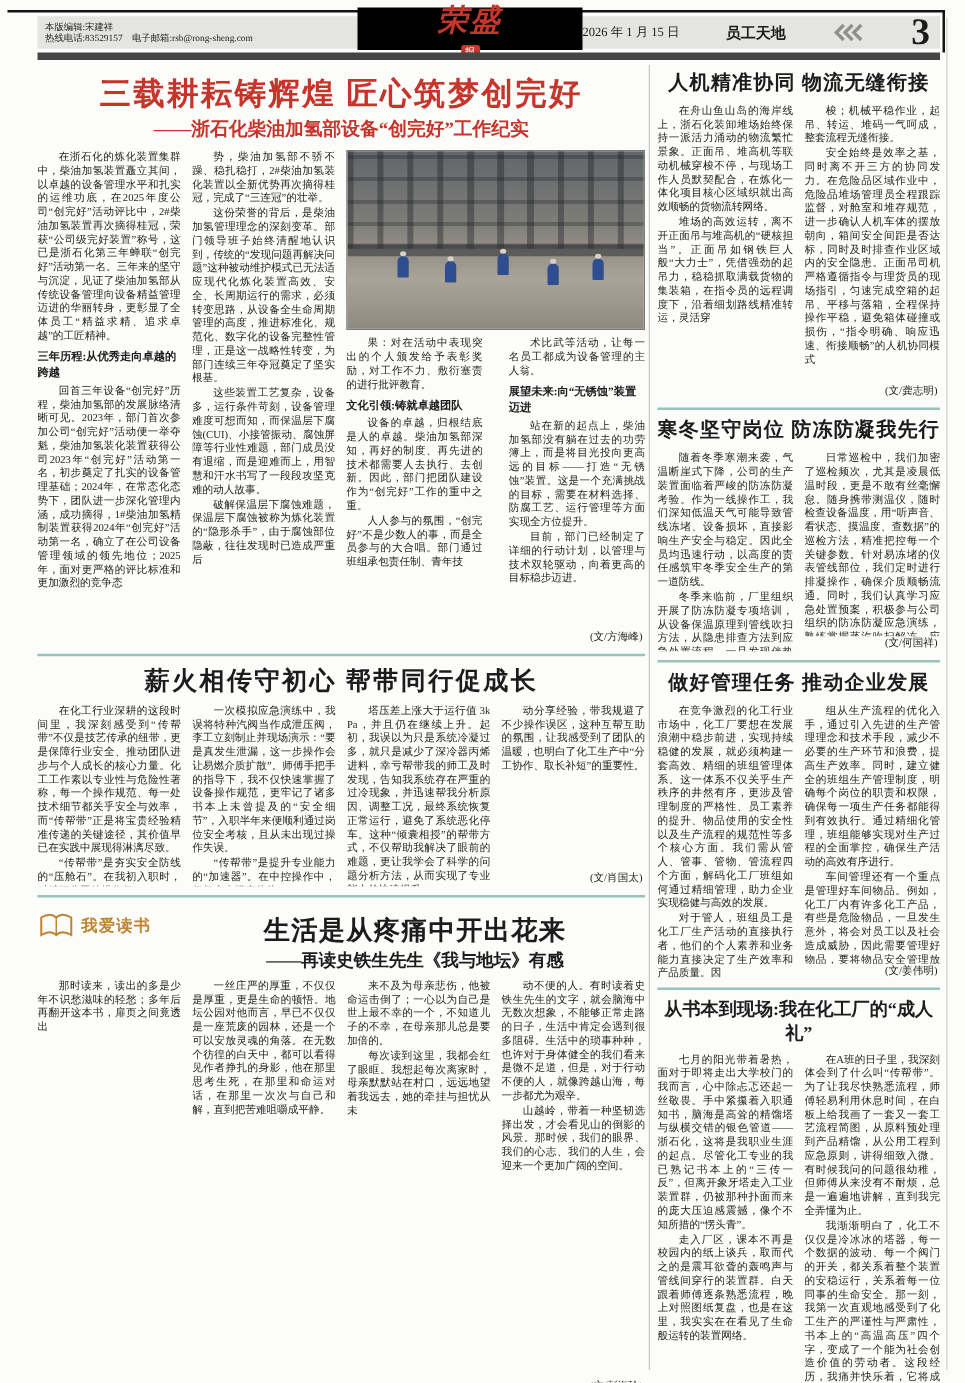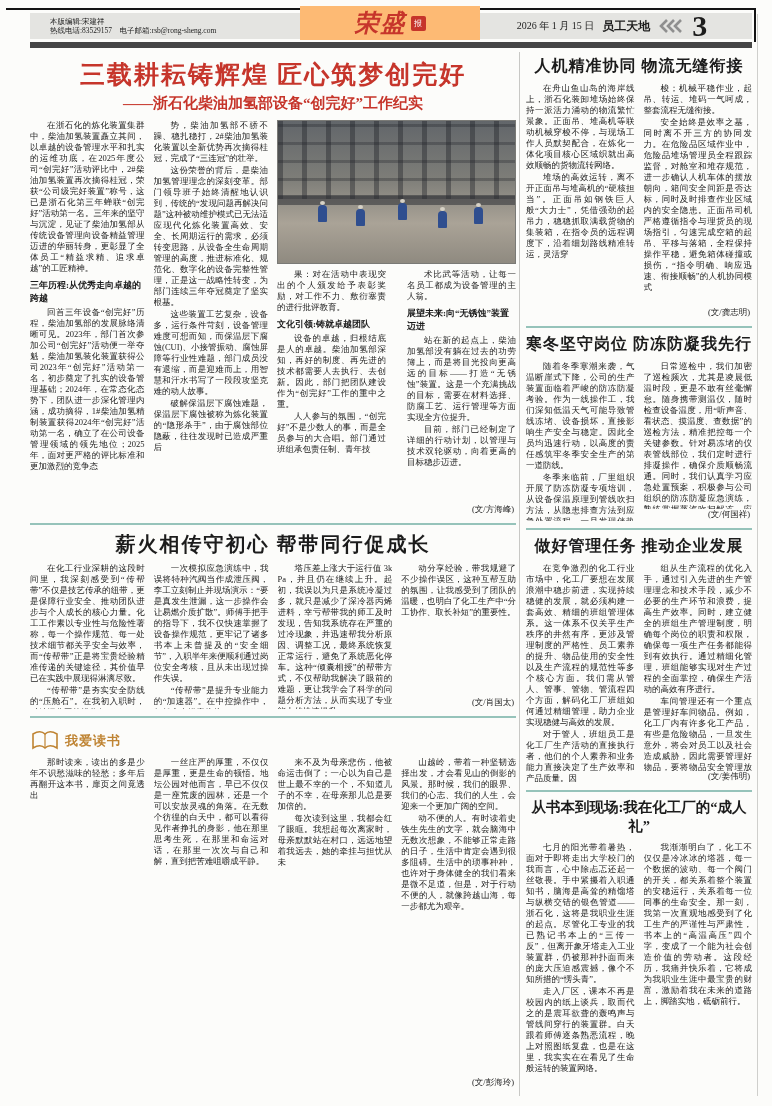--- a/index.html
+++ b/index.html
@@ -4,28 +4,28 @@
 <style>
   html,body{margin:0;padding:0;}
   body{width:772px;height:1106px;background:#ffffff;}
   .page{position:relative;width:772px;height:1106px;background:#fcfcfa;overflow:hidden;
         font-family:"Liberation Serif","DejaVu Serif",serif;color:#1c1c1c;}
   
   .top-rule{position:absolute;left:6px;top:8px;width:750px;height:2px;background:#141414;}
   .top-corner{position:absolute;left:754px;top:8px;width:2px;height:34px;background:#141414;}
   .header-band{position:absolute;left:30px;top:13px;width:722px;height:26px;background:#e4e4e1;
                display:flex;align-items:center;}
-  .hd-left{width:250px;padding-left:20px;font-size:7.5px;line-height:9px;color:#222;}
-  .hd-center{width:180px;height:34px;margin-top:-6px;background:#fdba74;display:flex;
-             align-items:center;justify-content:center;gap:4px;}
+  .hd-left{width:250px;padding-left:6px;font-size:7.5px;line-height:9px;color:#222;}
+  .hd-center{width:180px;height:34px;margin-top:-6px;background:#000000;display:flex;
+             align-items:center;justify-content:center;gap:4px;flex-direction:column;}
   .masthead{font-size:24px;font-weight:bold;color:#c6352b;font-style:italic;letter-spacing:2px;
             font-family:"Liberation Serif",serif;}
   .seal{width:15px;height:15px;background:#c6352b;color:#fff;font-size:8px;display:flex;
         align-items:center;justify-content:center;border-radius:2px;}
-  .hd-right{flex:1;display:flex;align-items:center;justify-content:center;gap:8px;padding-right:8px;}
+  .hd-right{flex:1;display:flex;align-items:center;justify-content:space-between;gap:8px;padding-right:8px;}
   .hd-date{font-size:10px;}
   .hd-section{font-size:12px;font-weight:bold;}
   .page-num{font-size:30px;font-weight:bold;line-height:26px;}
   .dark-bar{position:absolute;left:30px;top:42px;width:722px;height:6px;background:#454545;}
   
   .v-divider{position:absolute;left:519px;top:52px;width:1px;height:1044px;background:#c8c8c5;}
   .v-edge{position:absolute;left:757px;top:14px;width:1px;height:1082px;background:#cfcfcc;}
   .left-sec{position:absolute;left:30px;top:52px;width:486px;}
   .right-sec{position:absolute;left:526px;top:54px;width:226px;}
   .tsep{height:2px;background:#96c3ba;margin:7px 0 6px;}
@@ -204,42 +204,46 @@
 
     <div>
       <div class="a6-head">
         <div class="badge">
           <svg width="30" height="22" viewBox="0 0 30 22">
             <path d="M3 4 C8 1 12 1 15 4 C18 1 22 1 27 4 L27 18 C22 15 18 15 15 18 C12 15 8 15 3 18 Z" fill="none" stroke="#bf8433" stroke-width="1.6"></path>
             <path d="M15 4 L15 18" fill="none" stroke="#bf8433" stroke-width="1.2"></path>
           </svg>
           <span class="badge-label">我爱读书</span>
         </div>
+        <div class="a6-titles">
+          <div class="a6-title">生活是从疼痛中开出花来</div>
+          <div class="a6-sub">——再读史铁生先生《我与地坛》有感</div>
+        </div>
       </div>
       <div class="cols a6-body">
         <div class="ncol">
             <div class="plist">
               <p class="para">那时读来，读出的多是少年不识愁滋味的轻愁；多年后再翻开这本书，扉页之间竟透出</p>
             </div>
           </div>
         <div class="ncol">
             <div class="plist">
               <p class="para">一丝庄严的厚重，不仅仅是厚重，更是生命的顿悟。地坛公园对他而言，早已不仅仅是一座荒废的园林，还是一个可以安放灵魂的角落。在无数个彷徨的白天中，都可以看得见作者挣扎的身影，他在那里思考生死，在那里和命运对话，在那里一次次与自己和解，直到把苦难咀嚼成平静。</p>
             </div>
           </div>
         <div class="ncol">
             <div class="plist">
               <p class="para">来不及为母亲悲伤，他被命运击倒了；一心以为自己是世上最不幸的一个，不知道儿子的不幸，在母亲那儿总是要加倍的。</p>
               <p class="para">每次读到这里，我都会红了眼眶。我想起每次离家时，母亲默默站在村口，远远地望着我远去，她的牵挂与担忧从未</p>
             </div>
           </div>
         <div class="ncol">
           <div class="plist">
+              <p class="para">动不便的人。有时读着史铁生先生的文字，就会脑海中无数次想象，不能够正常走路的日子，生活中肯定会遇到很多阻碍。生活中的琐事种种，也许对于身体健全的我们看来是微不足道，但是，对于行动不便的人，就像跨越山海，每一步都尤为艰辛。</p>
               <p class="para">山越岭，带着一种坚韧选择出发，才会看见山的倒影的风景。那时候，我们的眼界、我们的心志、我们的人生，会迎来一个更加广阔的空间。</p>
-              <p class="para">动不便的人。有时读着史铁生先生的文字，就会脑海中无数次想象，不能够正常走路的日子，生活中肯定会遇到很多阻碍。生活中的琐事种种，也许对于身体健全的我们看来是微不足道，但是，对于行动不便的人，就像跨越山海，每一步都尤为艰辛。</p>
             </div>
           <div class="attr">(文/彭海玲)</div>
         </div>
       </div>
     </div>
   </div>
 
   <div class="right-sec">
 
     <div>
@@ -308,20 +312,21 @@
       <div class="r7-title">从书本到现场:我在化工厂的“成人礼”</div>
       <div class="cols a7-body">
         <div class="ncol">
             <div class="plist">
               <p class="para">七月的阳光带着暑热，面对于即将走出大学校门的我而言，心中除忐忑还起一丝敬畏。手中紧攥着入职通知书，脑海是高耸的精馏塔与纵横交错的银色管道——浙石化，这将是我职业生涯的起点。尽管化工专业的我已熟记书本上的“三传一反”，但离开象牙塔走入工业装置群，仍被那种扑面而来的庞大压迫感震撼，像个不知所措的“愣头青”。</p>
               <p class="para">走入厂区，课本不再是校园内的纸上谈兵，取而代之的是震耳欲聋的轰鸣声与管线间穿行的装置群。白天跟着师傅逐条熟悉流程，晚上对照图纸复盘，也是在这里，我实实在在看见了生命般运转的装置网络。</p>
             </div>
           </div>
         <div class="ncol">
           <div class="plist">
+              <p class="para">在A班的日子里，我深刻体会到了什么叫“传帮带”。为了让我尽快熟悉流程，师傅轻易利用休息时间，在白板上给我画了一套又一套工艺流程简图，从原料预处理到产品精馏，从公用工程到应急原则，讲得细致入微。有时候我问的问题很幼稚，但师傅从来没有不耐烦，总是一遍遍地讲解，直到我完全弄懂为止。</p>
               <p class="para">我渐渐明白了，化工不仅仅是冷冰冰的塔器，每一个数据的波动、每一个阀门的开关，都关系着整个装置的安稳运行，关系着每一位同事的生命安全。那一刻，我第一次直观地感受到了化工生产的严谨性与严肃性，书本上的“高温高压”四个字，变成了一个能为社会创造价值的劳动者。这段经历，我痛并快乐着，它将成为我职业生涯中最宝贵的财富，激励着我在未来的道路上，脚踏实地，砥砺前行。</p>
             </div>
 
         </div>
       </div>
     </div>
   </div>
 
 </div>
 

